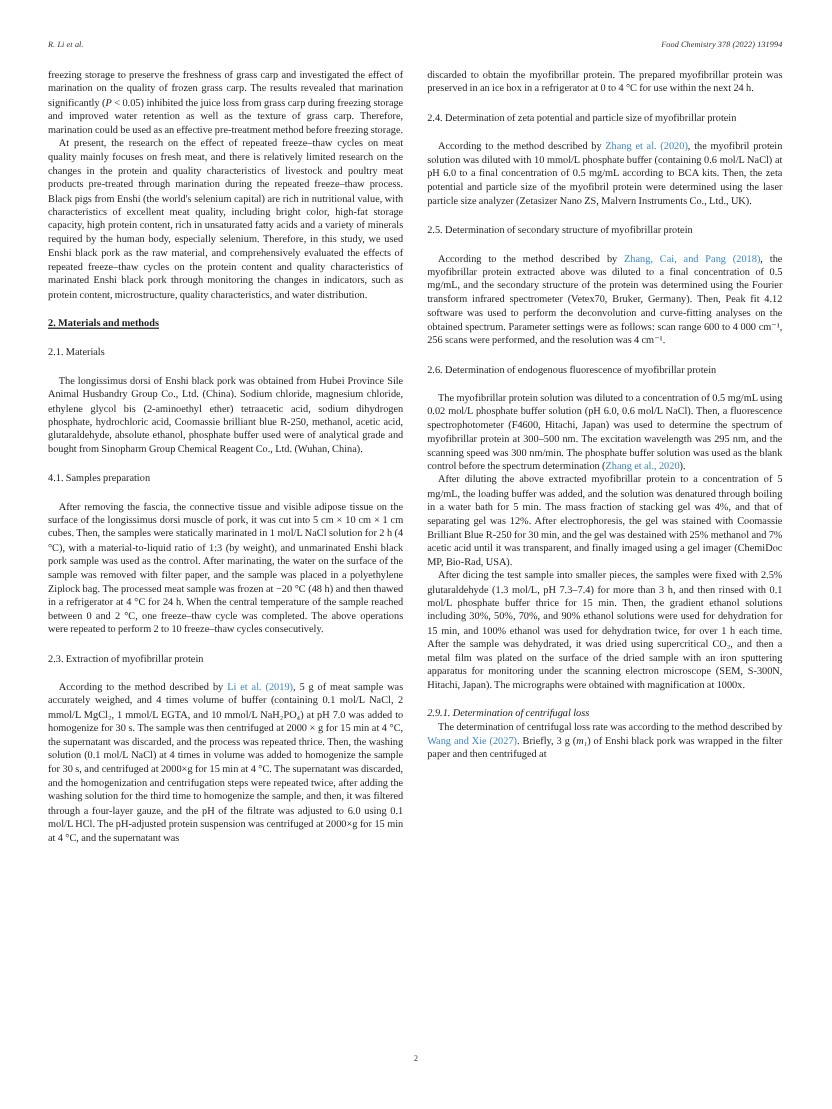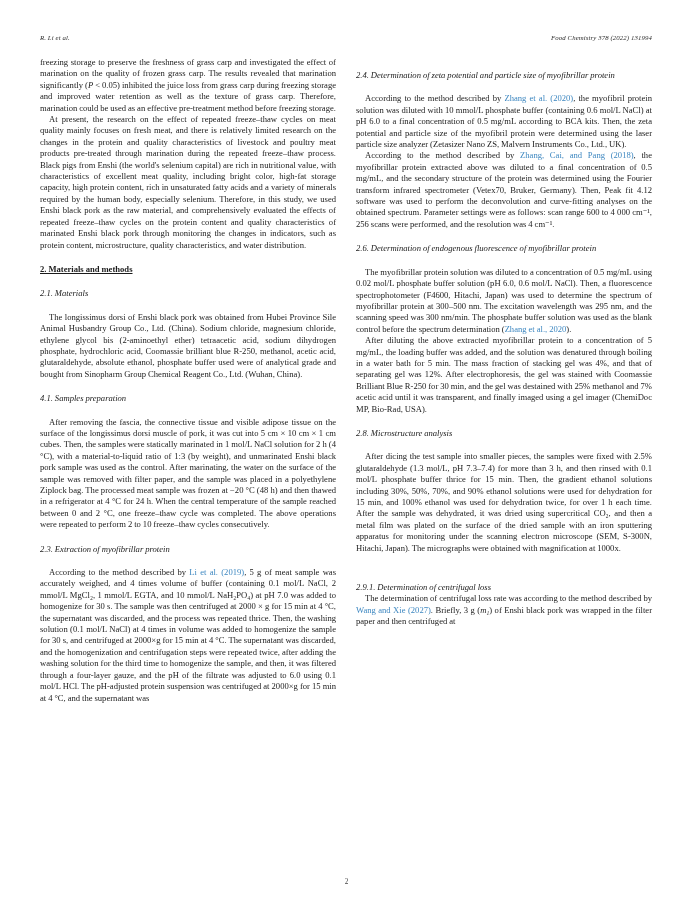--- a/index.html
+++ b/index.html
@@ -32,22 +32,22 @@
   .col {
     width: 296px;
     font-size: 8.6px;
     line-height: 11.4px;
     text-align: justify;
     word-spacing: -0.2px;
   }
   .col p.para { margin: 0; }
   .col p.para.indent { text-indent: 9px; }
   .h2 { font-weight: bold; margin: 13px 0 12px 0; text-decoration: underline; }
-  .h3 { font-style: italic; margin: 13px 0 12px 0; }
-  .h4 { font-style: italic; margin: 28px 0 0 0; }
+  .h3 { margin: 13px 0 12px 0; }
+  .h4 { font-style: italic; margin: 12px 0 0 0; }
   a.cite { text-decoration: none; cursor: pointer; }
   .page-footer {
     position: absolute;
     bottom: 38px; left: 0; right: 0;
     text-align: center;
     font-size: 7.2px;
     color: #444444;
   }
 </style>
 </head>
@@ -64,26 +64,27 @@
         <p class="para indent"><span>At present, the research on the effect of repeated freeze–thaw cycles on meat quality mainly focuses on fresh meat, and there is relatively limited research on the changes in the protein and quality characteristics of livestock and poultry meat products pre-treated through marination during the repeated freeze–thaw process. Black pigs from Enshi (the world's selenium capital) are rich in nutritional value, with characteristics of excellent meat quality, including bright color, high-fat storage capacity, high protein content, rich in unsaturated fatty acids and a variety of minerals required by the human body, especially selenium. Therefore, in this study, we used Enshi black pork as the raw material, and comprehensively evaluated the effects of repeated freeze–thaw cycles on the protein content and quality characteristics of marinated Enshi black pork through monitoring the changes in indicators, such as protein content, microstructure, quality characteristics, and water distribution.</span></p>
         <div class="h2">2. Materials and methods</div>
         <div class="h3">2.1. Materials</div>
         <p class="para indent"><span>The longissimus dorsi of Enshi black pork was obtained from Hubei Province Sile Animal Husbandry Group Co., Ltd. (China). Sodium chloride, magnesium chloride, ethylene glycol bis (2-aminoethyl ether) tetraacetic acid, sodium dihydrogen phosphate, hydrochloric acid, Coomassie brilliant blue R-250, methanol, acetic acid, glutaraldehyde, absolute ethanol, phosphate buffer used were of analytical grade and bought from Sinopharm Group Chemical Reagent Co., Ltd. (Wuhan, China).</span></p>
         <div class="h3">4.1. Samples preparation</div>
         <p class="para indent"><span>After removing the fascia, the connective tissue and visible adipose tissue on the surface of the longissimus dorsi muscle of pork, it was cut into 5 cm × 10 cm × 1 cm cubes. Then, the samples were statically marinated in 1 mol/L NaCl solution for 2 h (4 °C), with a material-to-liquid ratio of 1:3 (by weight), and unmarinated Enshi black pork sample was used as the control. After marinating, the water on the surface of the sample was removed with filter paper, and the sample was placed in a polyethylene Ziplock bag. The processed meat sample was frozen at −20 °C (48 h) and then thawed in a refrigerator at 4 °C for 24 h. When the central temperature of the sample reached between 0 and 2 °C, one freeze–thaw cycle was completed. The above operations were repeated to perform 2 to 10 freeze–thaw cycles consecutively.</span></p>
         <div class="h3">2.3. Extraction of myofibrillar protein</div>
         <p class="para indent"><span>According to the method described by </span><a class="cite" style="color: rgb(61, 135, 192);">Li et al. (2019)</a><span>, 5 g of meat sample was accurately weighed, and 4 times volume of buffer (containing 0.1 mol/L NaCl, 2 mmol/L MgCl₂, 1 mmol/L EGTA, and 10 mmol/L NaH₂PO₄) at pH 7.0 was added to homogenize for 30 s. The sample was then centrifuged at 2000 × g for 15 min at 4 °C, the supernatant was discarded, and the process was repeated thrice. Then, the washing solution (0.1 mol/L NaCl) at 4 times in volume was added to homogenize the sample for 30 s, and centrifuged at 2000×g for 15 min at 4 °C. The supernatant was discarded, and the homogenization and centrifugation steps were repeated twice, after adding the washing solution for the third time to homogenize the sample, and then, it was filtered through a four-layer gauze, and the pH of the filtrate was adjusted to 6.0 using 0.1 mol/L HCl. The pH-adjusted protein suspension was centrifuged at 2000×g for 15 min at 4 °C, and the supernatant was</span></p>
       </div>
     <div class="col" id="col-right">
+        <p class="para"><span>discarded to obtain the myofibrillar protein. The prepared myofibrillar protein was preserved in an ice box in a refrigerator at 0 to 4 °C for use within the next 24 h.</span></p>
         <div class="h3">2.4. Determination of zeta potential and particle size of myofibrillar protein</div>
         <p class="para indent"><span>According to the method described by </span><a class="cite" style="color: rgb(61, 135, 192);">Zhang et al. (2020)</a><span>, the myofibril protein solution was diluted with 10 mmol/L phosphate buffer (containing 0.6 mol/L NaCl) at pH 6.0 to a final concentration of 0.5 mg/mL according to BCA kits. Then, the zeta potential and particle size of the myofibril protein were determined using the laser particle size analyzer (Zetasizer Nano ZS, Malvern Instruments Co., Ltd., UK).</span></p>
+        <div class="h3">2.5. Determination of secondary structure of myofibrillar protein</div>
         <p class="para indent"><span>According to the method described by </span><a class="cite" style="color: rgb(61, 135, 192);">Zhang, Cai, and Pang (2018)</a><span>, the myofibrillar protein extracted above was diluted to a final concentration of 0.5 mg/mL, and the secondary structure of the protein was determined using the Fourier transform infrared spectrometer (Vetex70, Bruker, Germany). Then, Peak fit 4.12 software was used to perform the deconvolution and curve-fitting analyses on the obtained spectrum. Parameter settings were as follows: scan range 600 to 4 000 cm⁻¹, 256 scans were performed, and the resolution was 4 cm⁻¹.</span></p>
         <div class="h3">2.6. Determination of endogenous fluorescence of myofibrillar protein</div>
         <p class="para indent"><span>The myofibrillar protein solution was diluted to a concentration of 0.5 mg/mL using 0.02 mol/L phosphate buffer solution (pH 6.0, 0.6 mol/L NaCl). Then, a fluorescence spectrophotometer (F4600, Hitachi, Japan) was used to determine the spectrum of myofibrillar protein at 300–500 nm. The excitation wavelength was 295 nm, and the scanning speed was 300 nm/min. The phosphate buffer solution was used as the blank control before the spectrum determination (</span><a class="cite" style="color: rgb(61, 135, 192);">Zhang et al., 2020</a><span>).</span></p>
         <p class="para indent"><span>After diluting the above extracted myofibrillar protein to a concentration of 5 mg/mL, the loading buffer was added, and the solution was denatured through boiling in a water bath for 5 min. The mass fraction of stacking gel was 4%, and that of separating gel was 12%. After electrophoresis, the gel was stained with Coomassie Brilliant Blue R-250 for 30 min, and the gel was destained with 25% methanol and 7% acetic acid until it was transparent, and finally imaged using a gel imager (ChemiDoc MP, Bio-Rad, USA).</span></p>
-        <div class="h3">2.8. Microstructure analysis</div>
         <p class="para indent"><span>After dicing the test sample into smaller pieces, the samples were fixed with 2.5% glutaraldehyde (1.3 mol/L, pH 7.3–7.4) for more than 3 h, and then rinsed with 0.1 mol/L phosphate buffer thrice for 15 min. Then, the gradient ethanol solutions including 30%, 50%, 70%, and 90% ethanol solutions were used for dehydration for 15 min, and 100% ethanol was used for dehydration twice, for over 1 h each time. After the sample was dehydrated, it was dried using supercritical CO₂, and then a metal film was plated on the surface of the dried sample with an iron sputtering apparatus for monitoring under the scanning electron microscope (SEM, S-300N, Hitachi, Japan). The micrographs were obtained with magnification at 1000x.</span></p>
         <div class="h4">2.9.1. Determination of centrifugal loss</div>
         <p class="para indent"><span>The determination of centrifugal loss rate was according to the method described by </span><a class="cite" style="color: rgb(61, 135, 192);">Wang and Xie (2027)</a><span>. Briefly, 3 g (</span><i>m₁</i><span>) of Enshi black pork was wrapped in the filter paper and then centrifuged at</span></p>
       </div>
   </div>
   <div class="page-footer">2</div>
 </div>
 
 </body></html>

